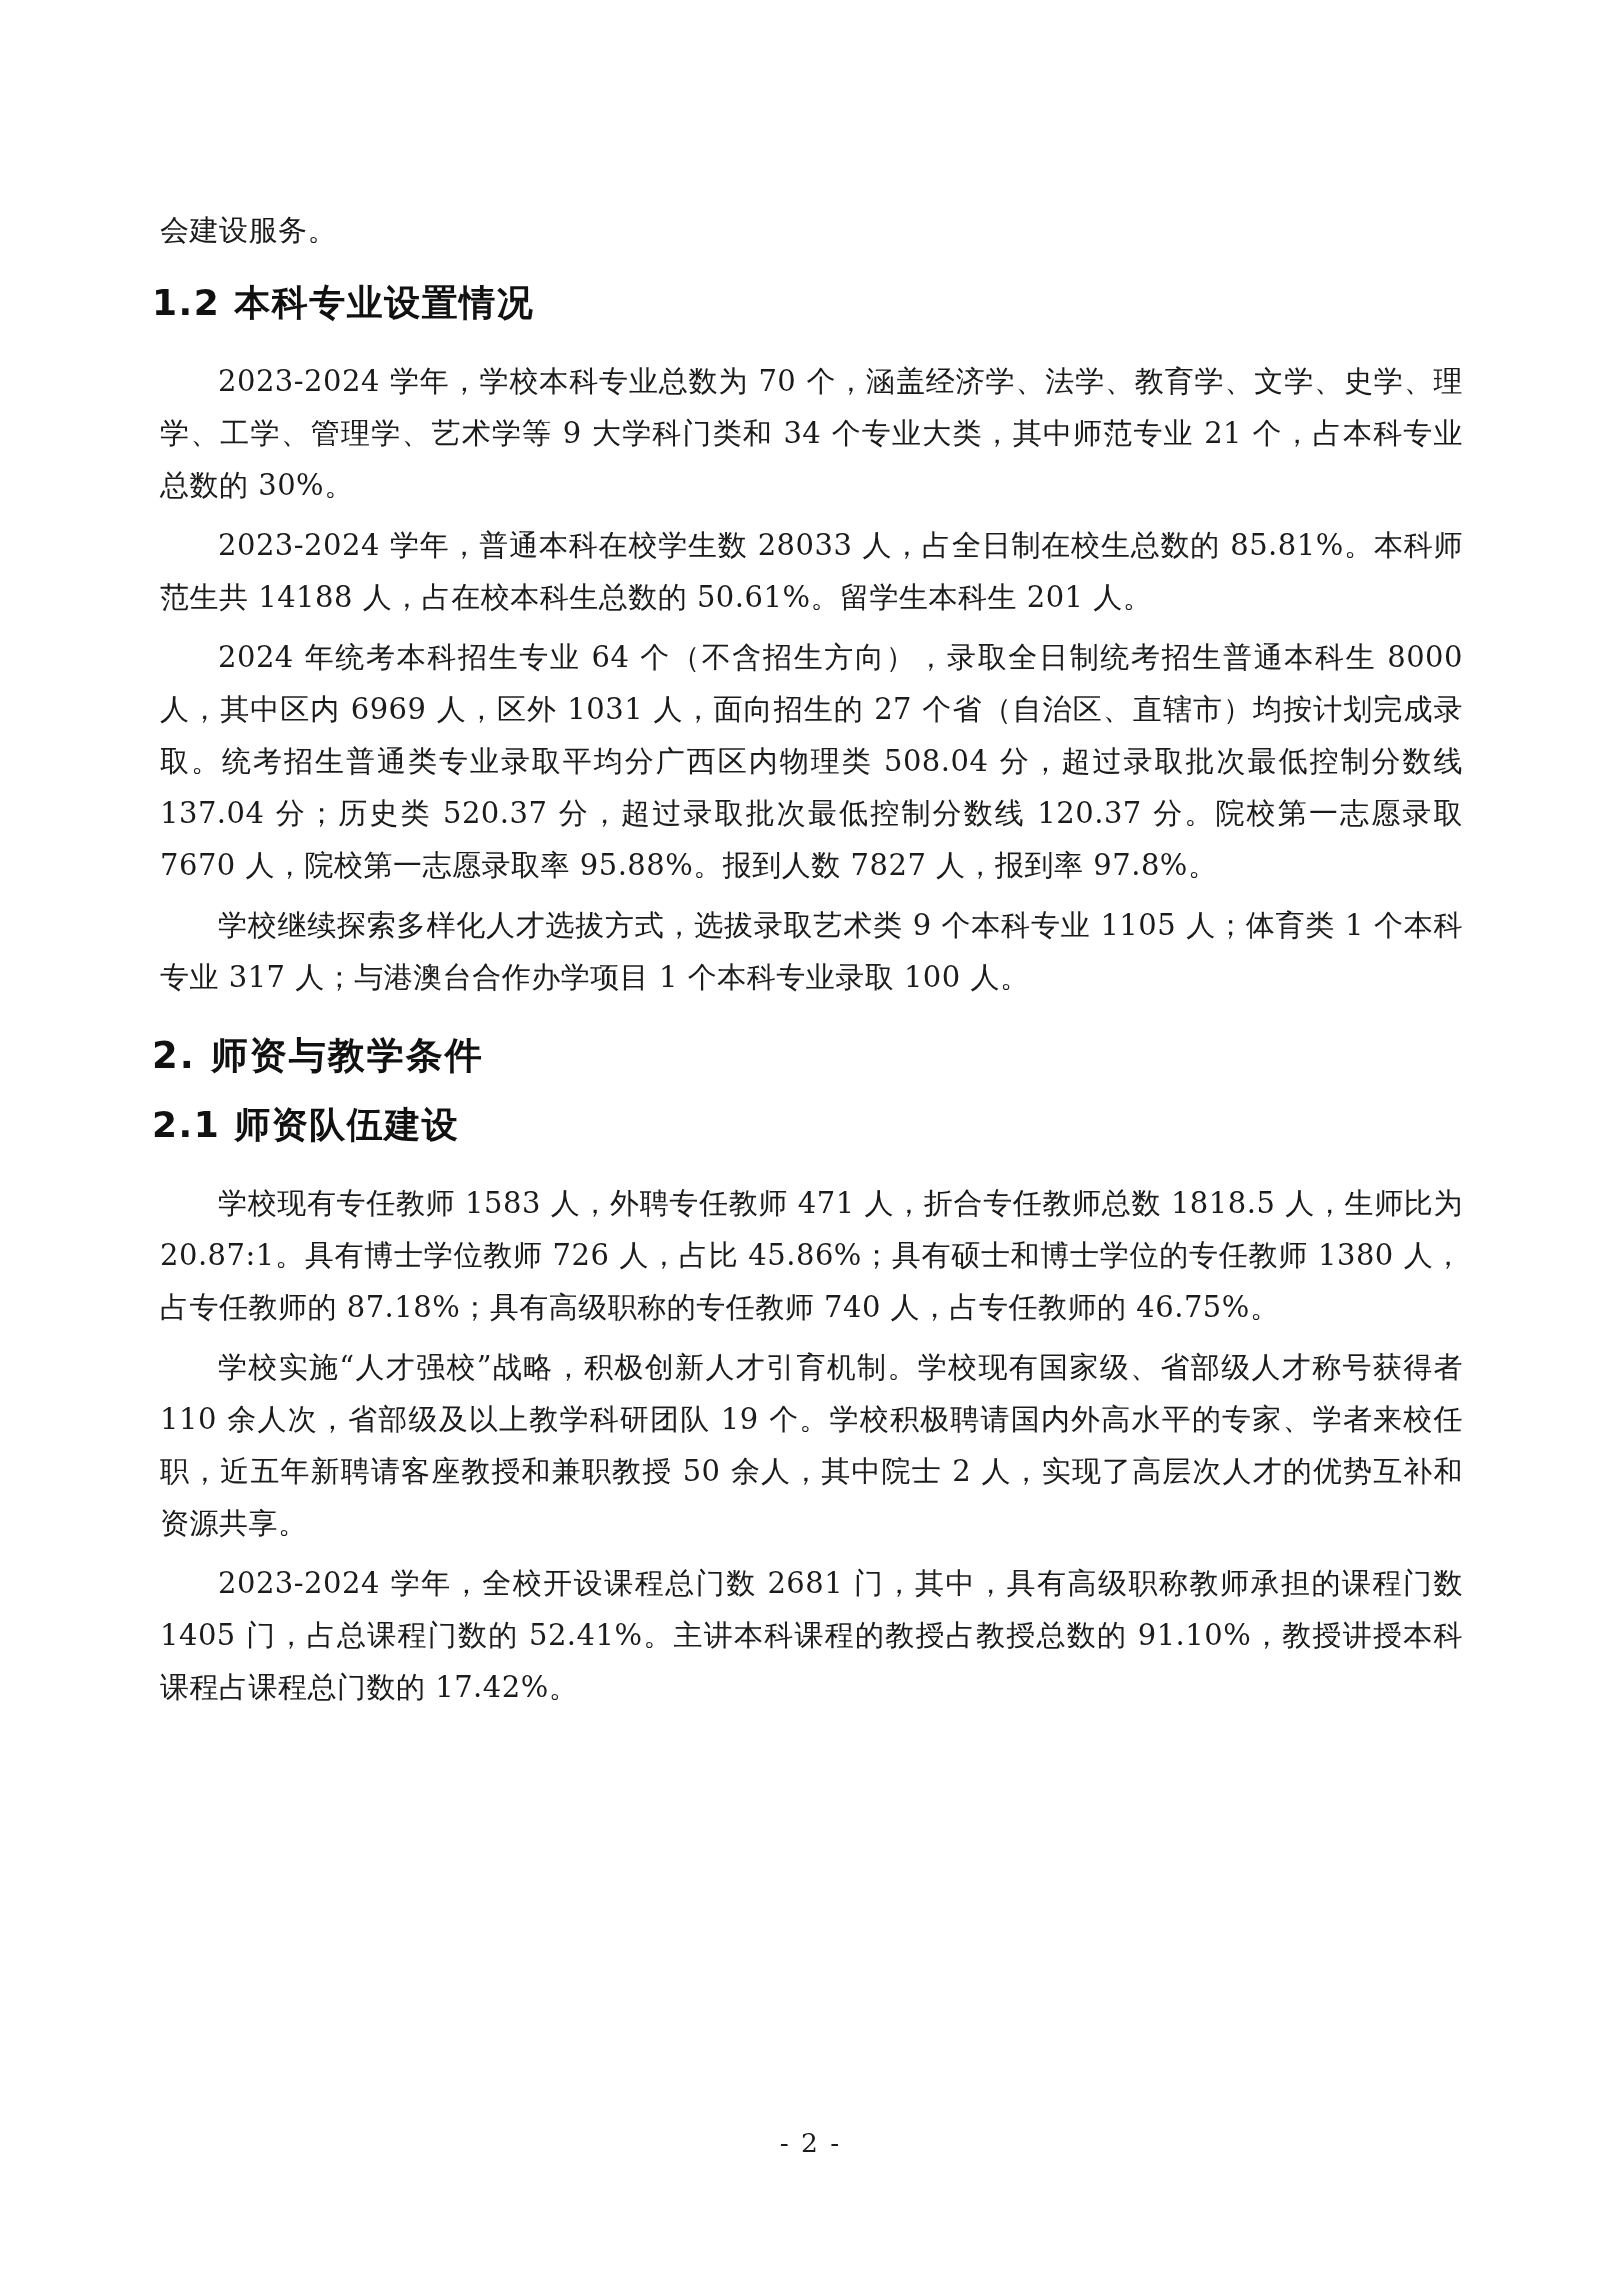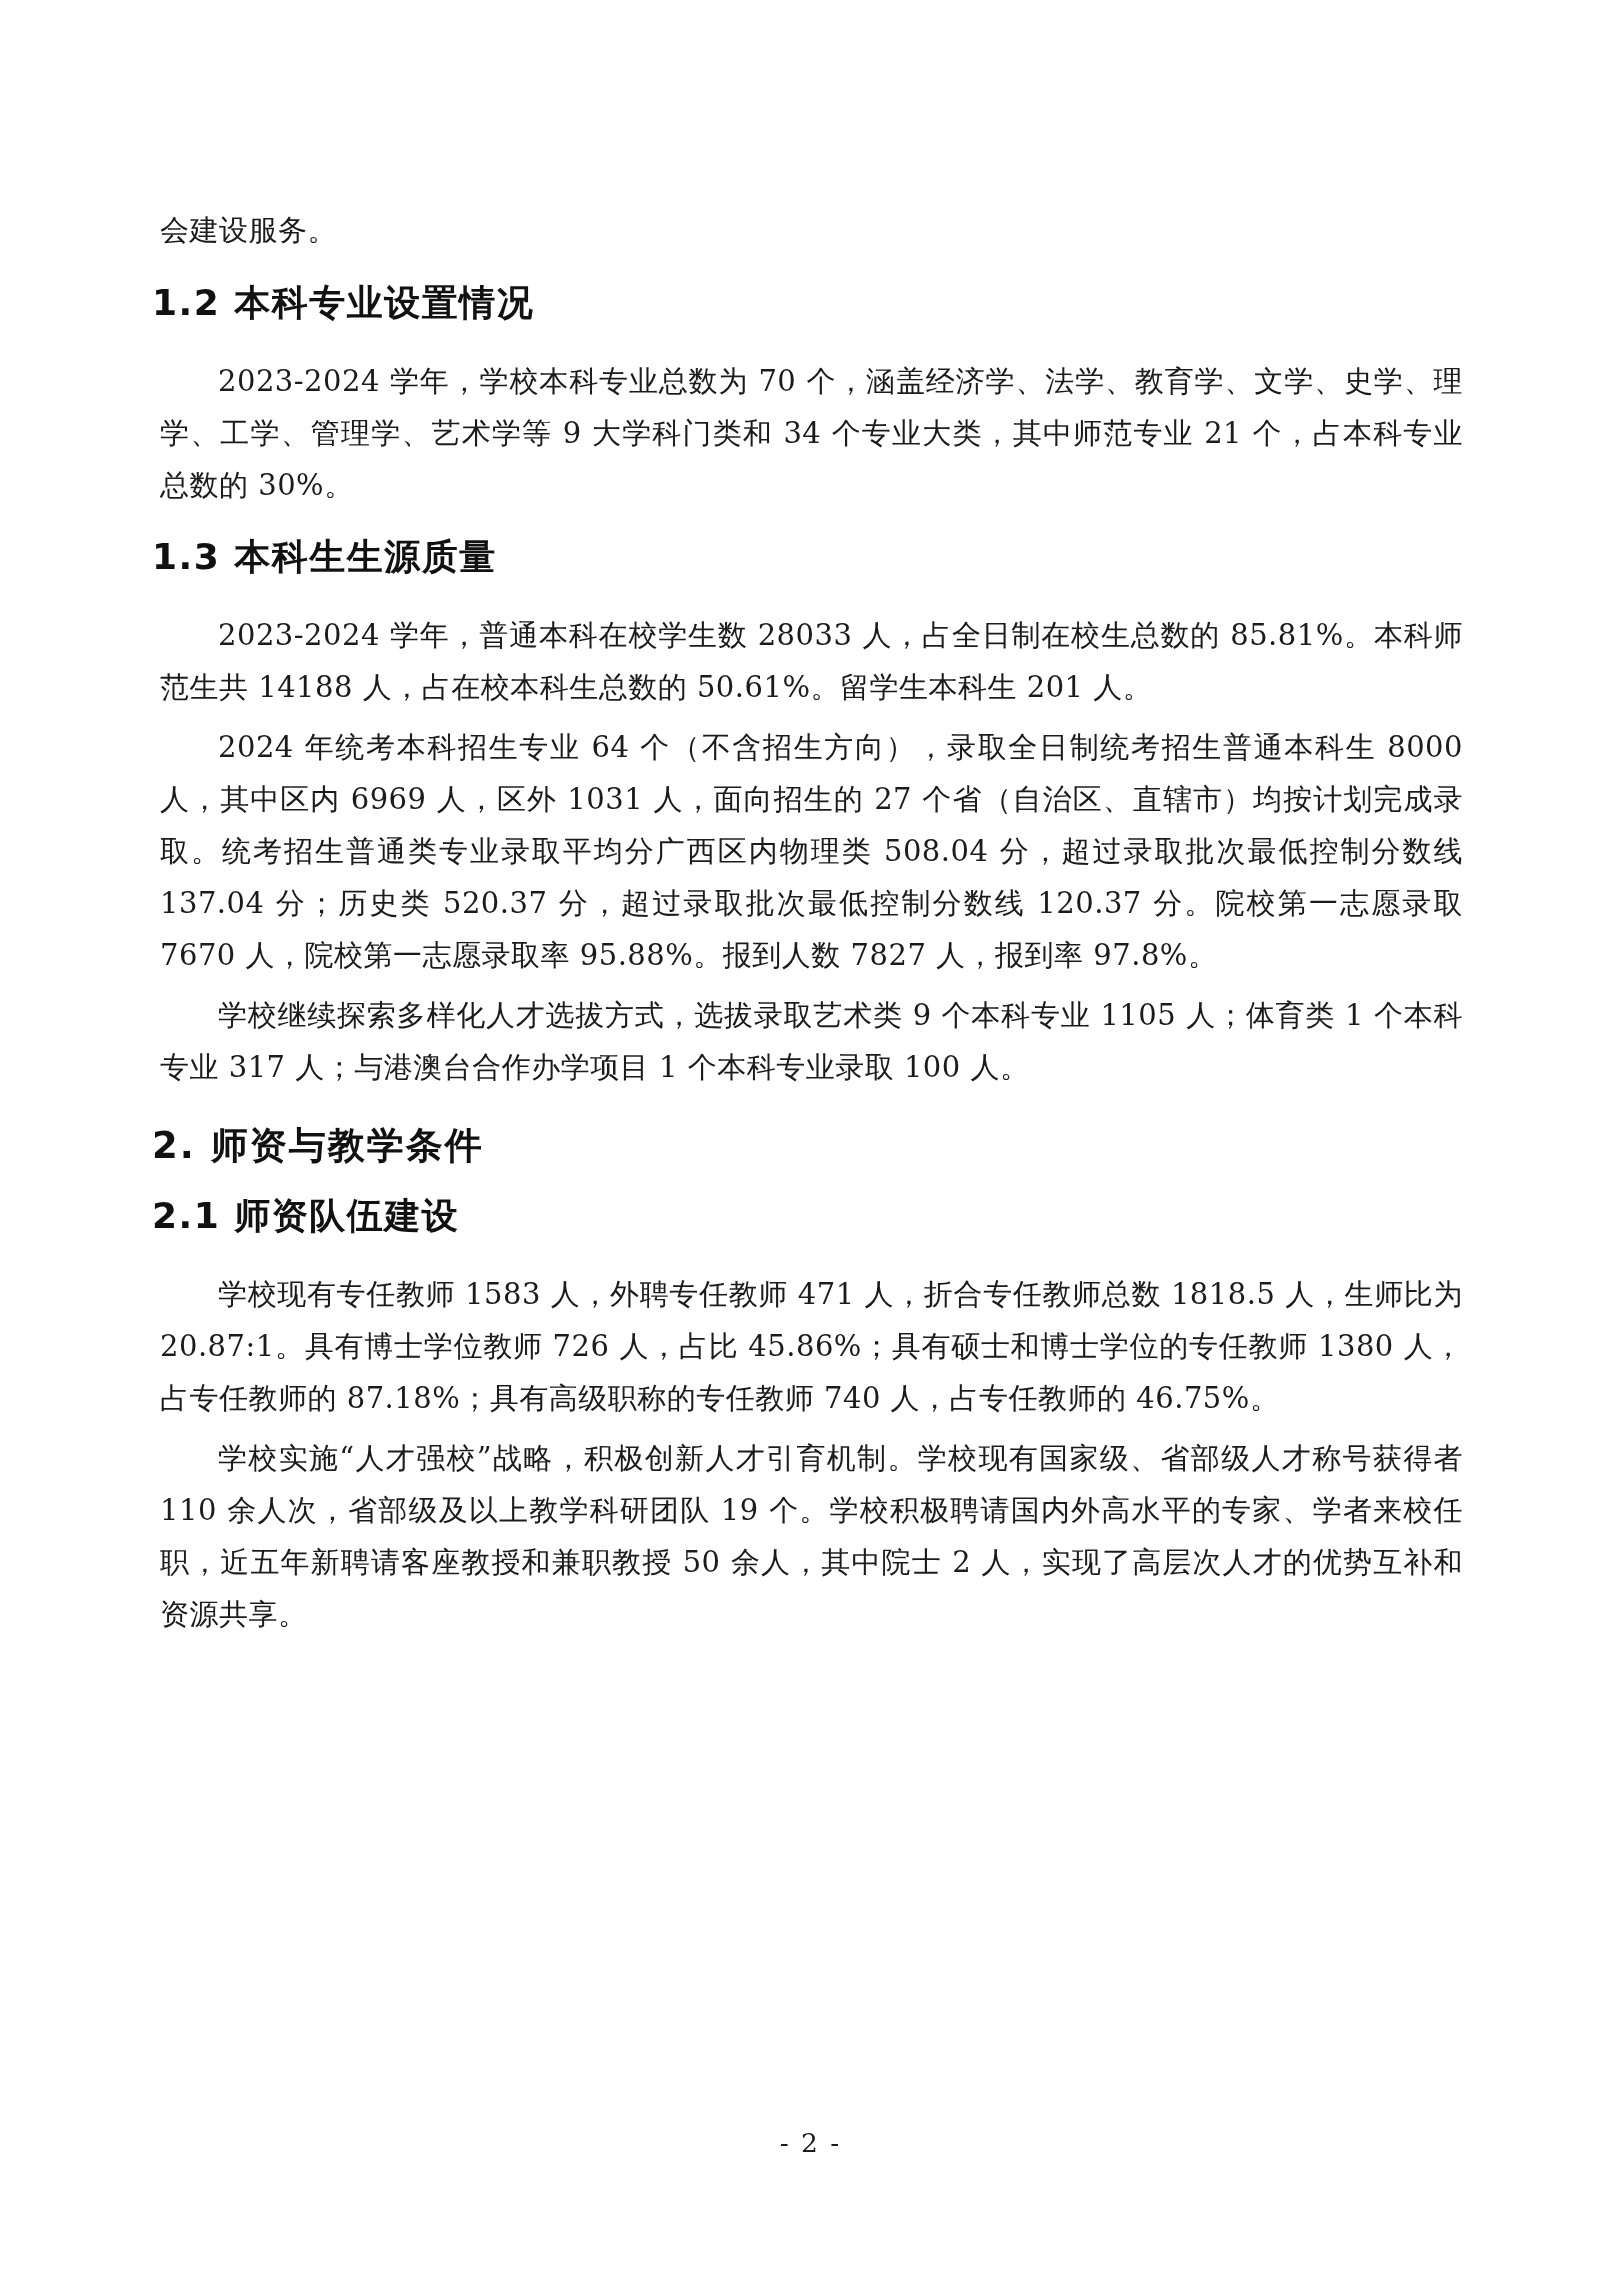--- a/index.html
+++ b/index.html
@@ -69,34 +69,34 @@
 
 <div class="page">
   <div class="content">
 
     <p class="body no-indent">会建设服务。</p>
 
     <h3 class="sub-heading">1.2 本科专业设置情况</h3>
 
     <p class="body">2023-2024 学年，学校本科专业总数为 70 个，涵盖经济学、法学、教育学、文学、史学、理学、工学、管理学、艺术学等 9 大学科门类和 34 个专业大类，其中师范专业 21 个，占本科专业总数的 30%。</p>
 
-    <h3 class="sub-heading">1.3 本科生生源质量</h3>
 
     <p class="body">2023-2024 学年，普通本科在校学生数 28033 人，占全日制在校生总数的 85.81%。本科师范生共 14188 人，占在校本科生总数的 50.61%。留学生本科生 201 人。</p>
 
     <p class="body">2024 年统考本科招生专业 64 个（不含招生方向），录取全日制统考招生普通本科生 8000 人，其中区内 6969 人，区外 1031 人，面向招生的 27 个省（自治区、直辖市）均按计划完成录取。统考招生普通类专业录取平均分广西区内物理类 508.04 分，超过录取批次最低控制分数线 137.04 分；历史类 520.37 分，超过录取批次最低控制分数线 120.37 分。院校第一志愿录取 7670 人，院校第一志愿录取率 95.88%。报到人数 7827 人，报到率 97.8%。</p>
 
     <p class="body">学校继续探索多样化人才选拔方式，选拔录取艺术类 9 个本科专业 1105 人；体育类 1 个本科专业 317 人；与港澳台合作办学项目 1 个本科专业录取 100 人。</p>
 
     <h2 class="main-heading">2. 师资与教学条件</h2>
 
     <h3 class="sub-heading">2.1 师资队伍建设</h3>
 
     <p class="body">学校现有专任教师 1583 人，外聘专任教师 471 人，折合专任教师总数 1818.5 人，生师比为 20.87:1。具有博士学位教师 726 人，占比 45.86%；具有硕士和博士学位的专任教师 1380 人，占专任教师的 87.18%；具有高级职称的专任教师 740 人，占专任教师的 46.75%。</p>
 
     <p class="body">学校实施“人才强校”战略，积极创新人才引育机制。学校现有国家级、省部级人才称号获得者 110 余人次，省部级及以上教学科研团队 19 个。学校积极聘请国内外高水平的专家、学者来校任职，近五年新聘请客座教授和兼职教授 50 余人，其中院士 2 人，实现了高层次人才的优势互补和资源共享。</p>
 
+    <p class="body">2023-2024 学年，全校开设课程总门数 2681 门，其中，具有高级职称教师承担的课程门数 1405 门，占总课程门数的 52.41%。主讲本科课程的教授占教授总数的 91.10%，教授讲授本科课程占课程总门数的 17.42%。</p>
 
   </div>
 
   <div class="footer">- 2 -</div>
 </div>
 
 
 </body></html>

